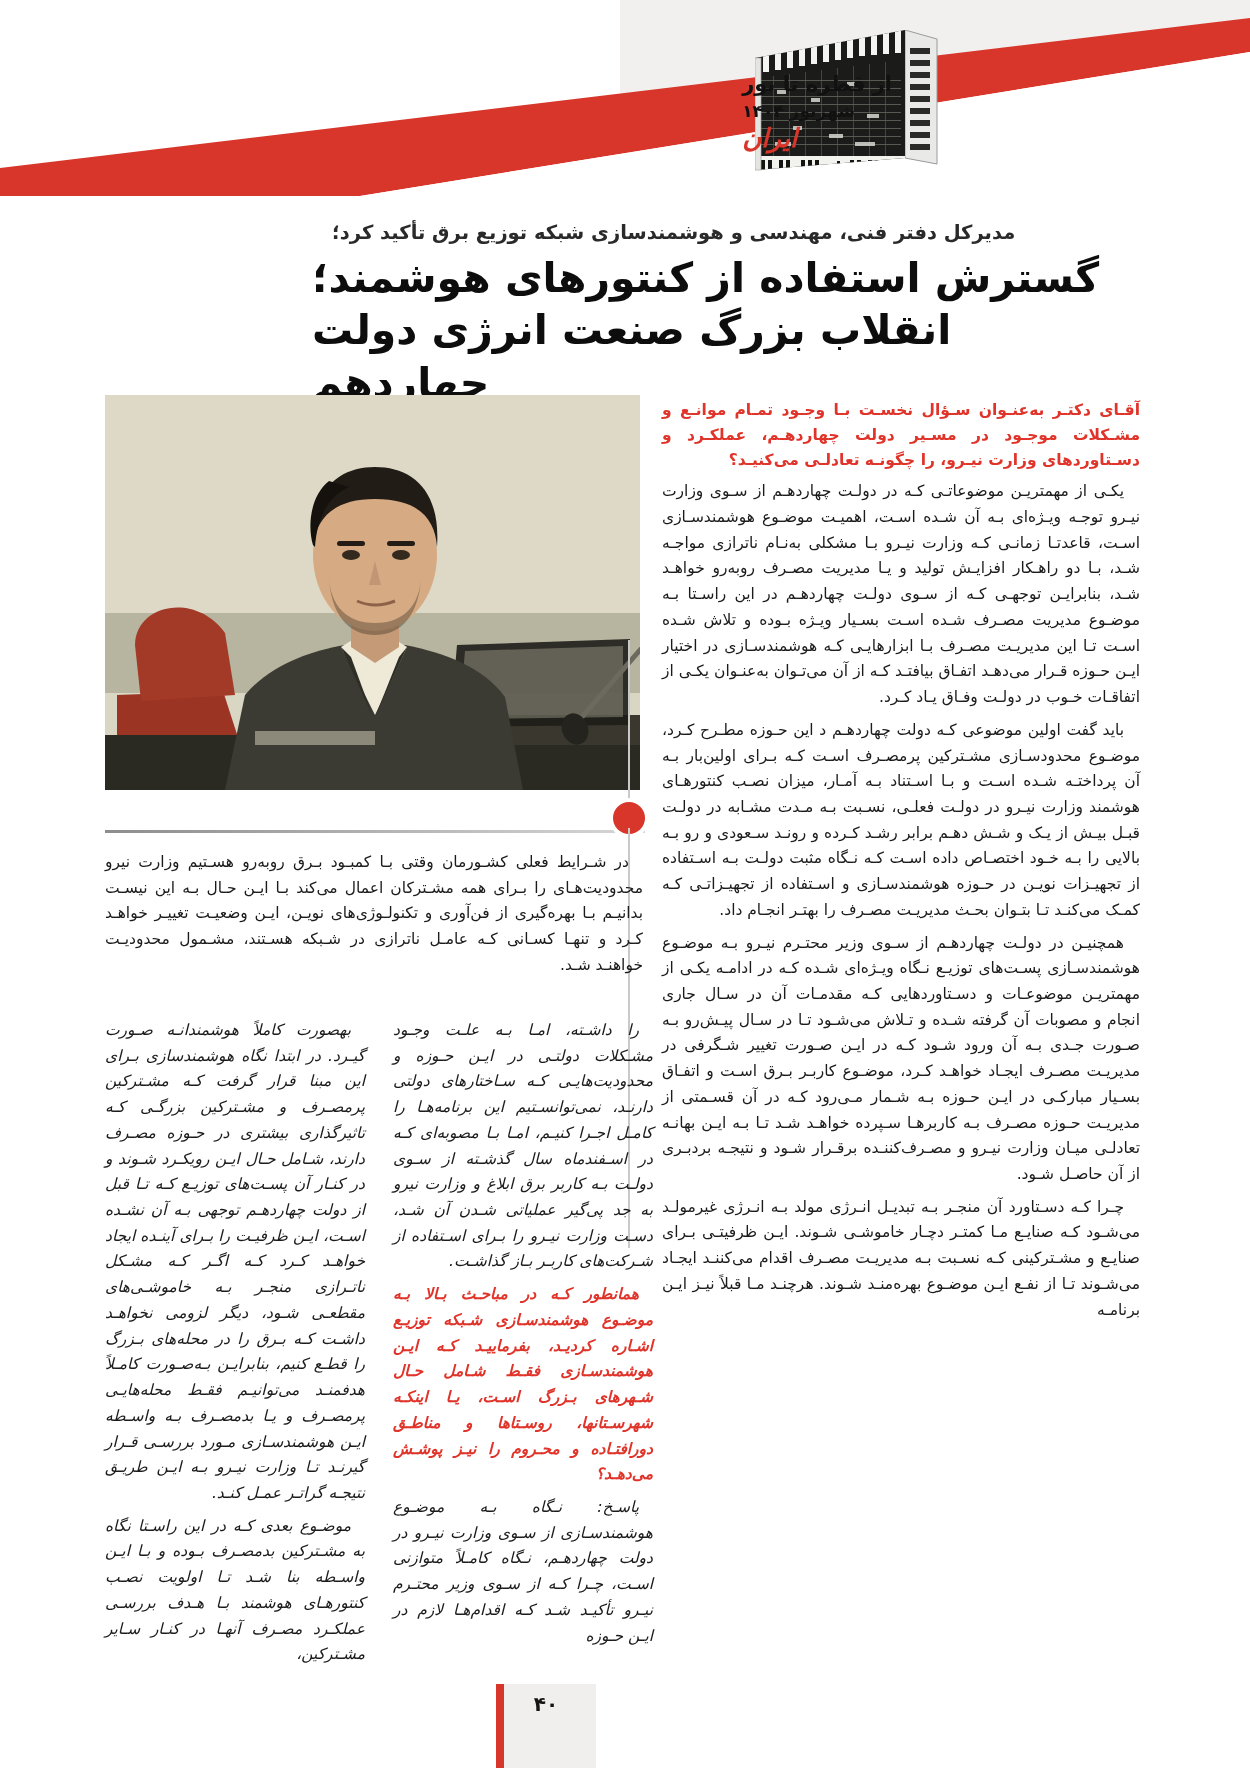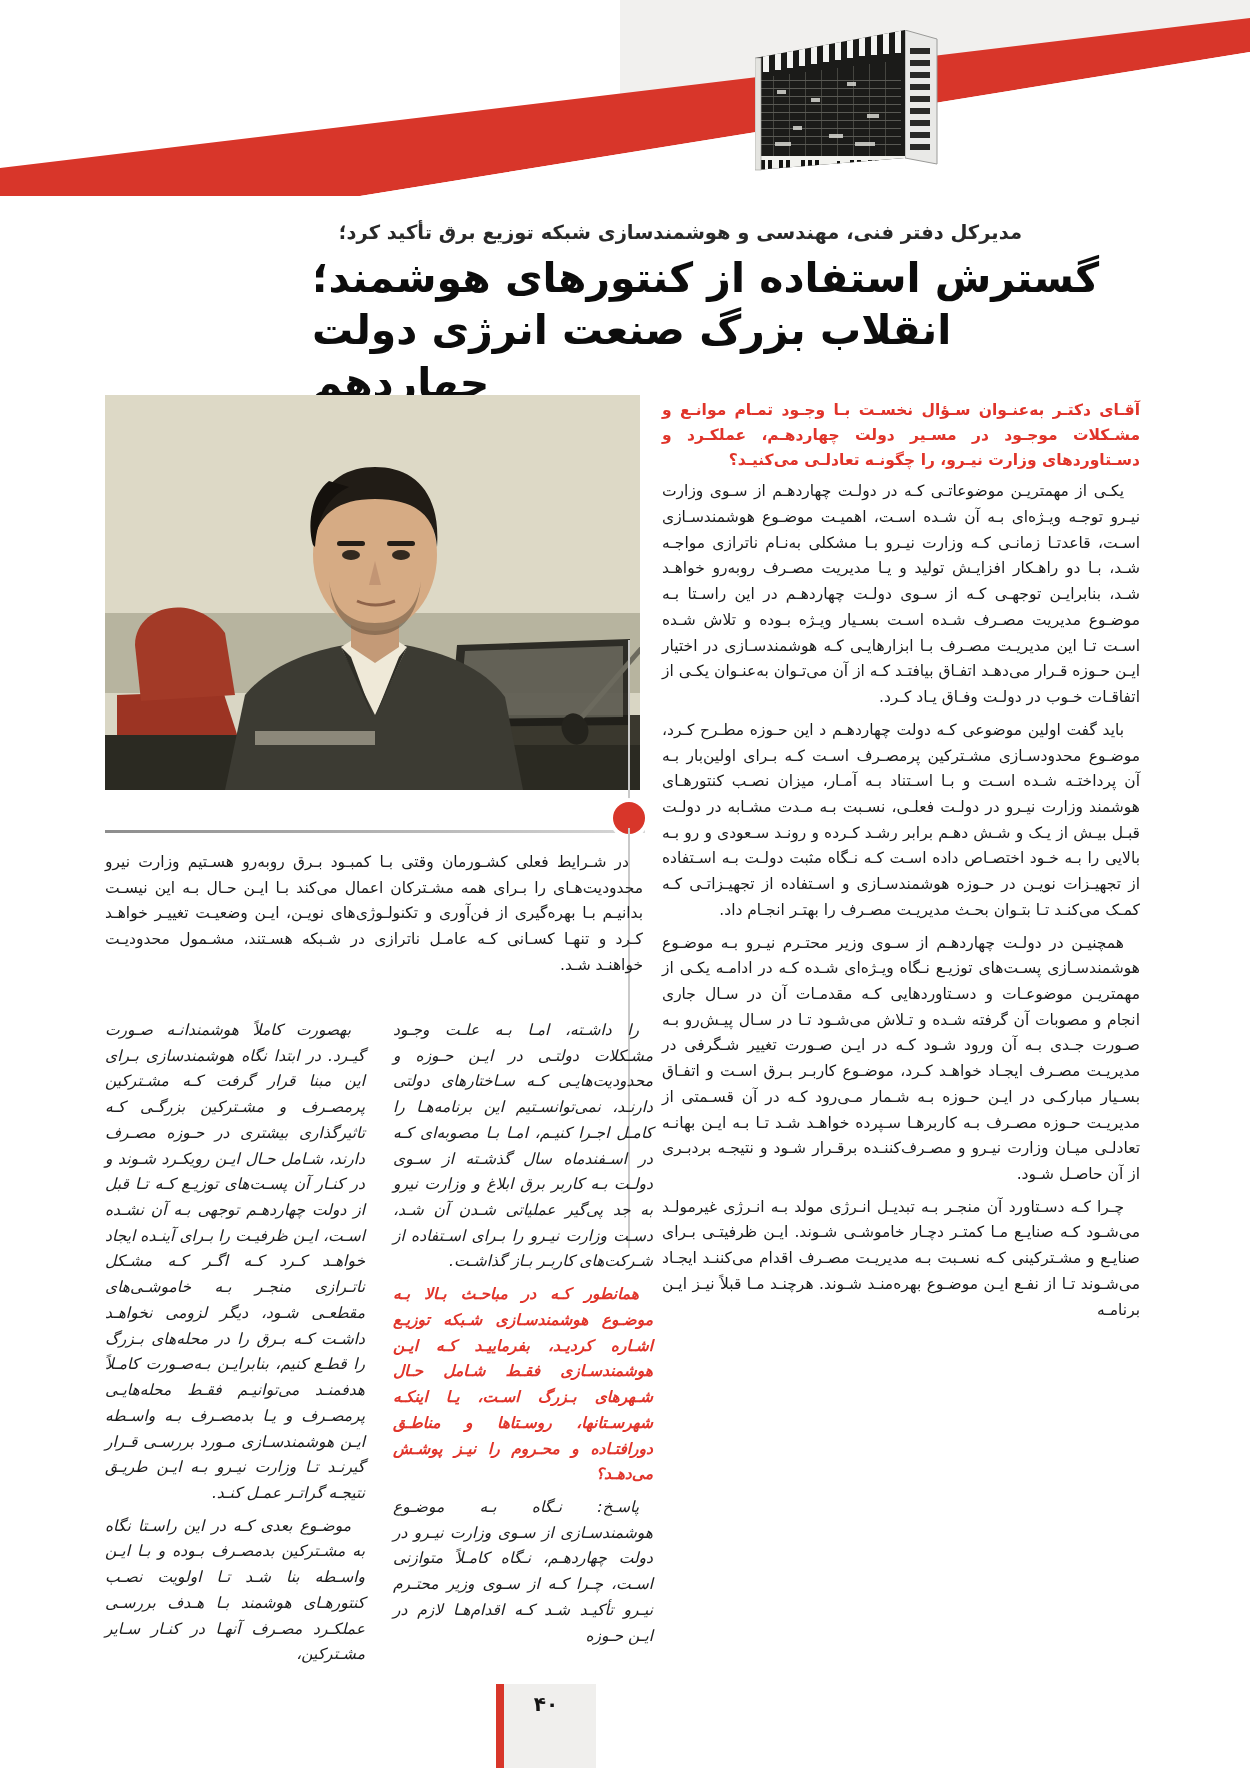--- a/index.html
+++ b/index.html
@@ -61,21 +61,21 @@
 
   
   .mast-building{
     position:absolute;left:755px;top:30px;width:220px;height:145px;
     z-index:5;
   }
 
   
   .kicker{
     position:absolute;right:228px;top:218px;width:690px;
-    text-align:right;direction:rtl;
+    text-align:left;direction:rtl;
     font-size:19.5px;font-weight:bold;color:#2a2a2a;line-height:1.5;
   }
   .headline{
     position:absolute;right:148px;top:252px;width:790px;
     text-align:left;direction:rtl;
     font-size:41px;font-weight:bold;color:#0d0d0d;
     line-height:1.28;letter-spacing:-0.5px;
   }
   .headline .l2{display:block;}
 
@@ -260,20 +260,25 @@
     </svg>
   </div>
 
   <div class="mast-red">
     <svg width="1250" height="196" viewBox="0 0 1250 196">
       <polygon points="1250,18 1250,52 360,196 0,196 0,168" fill="#d8362a"></polygon>
       <polygon points="1250,52 1250,196 360,196" fill="#ffffff"></polygon>
     </svg>
   </div>
 
+  <div class="mast-text">
+    <div class="mast-kicker">از قطره تا نور</div>
+    <div class="mast-date">شهریور ۱۴۰۴</div>
+    <div class="mast-brand">ایران</div>
+  </div>
 </div>
 
 <div class="kicker">مدیرکل دفتر فنی، مهندسی و هوشمندسازی شبکه توزیع برق تأکید کرد؛</div>
 <div class="headline">
   <span class="l2">گسترش استفاده از کنتورهای هوشمند؛</span>
   <span class="l2">انقلاب بزرگ صنعت انرژی دولت چهاردهم</span>
 </div>
 
 <div class="photo">
   <svg width="535" height="395" viewBox="0 0 535 395">

